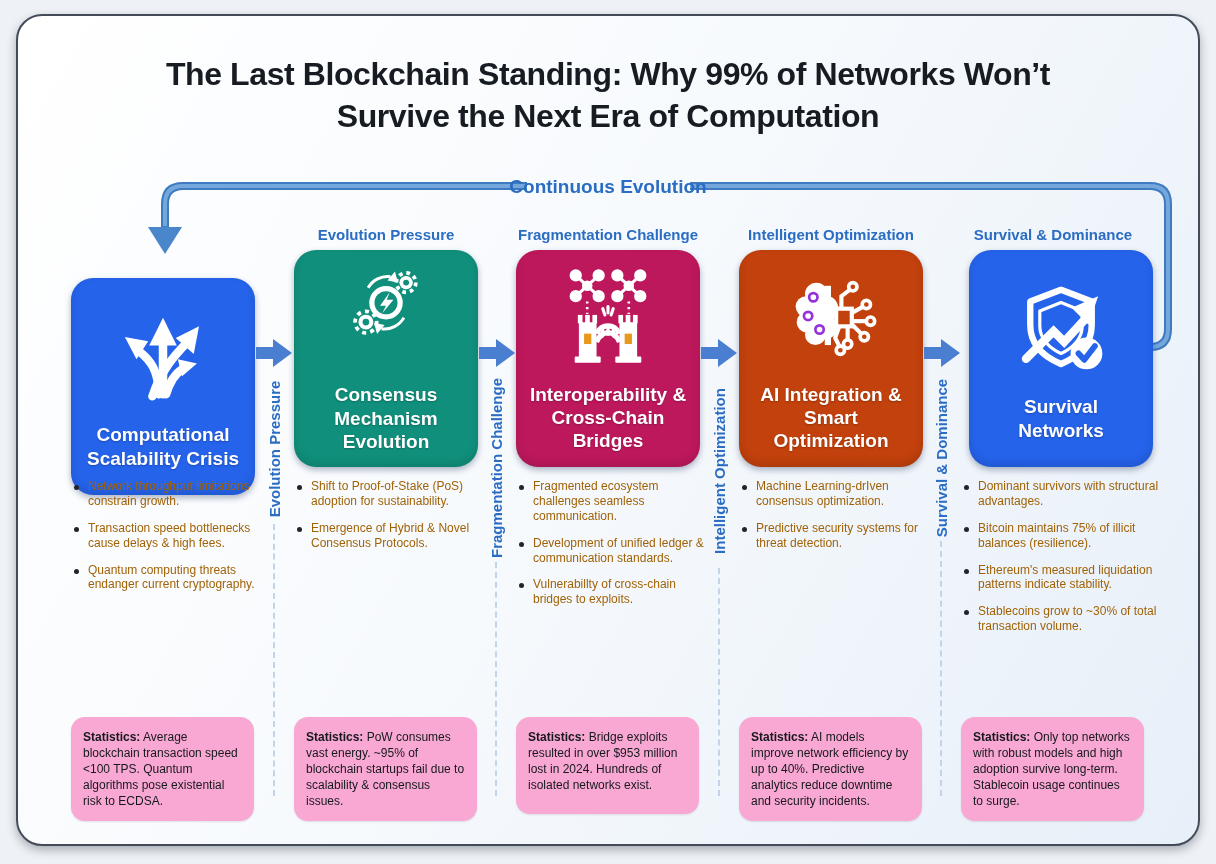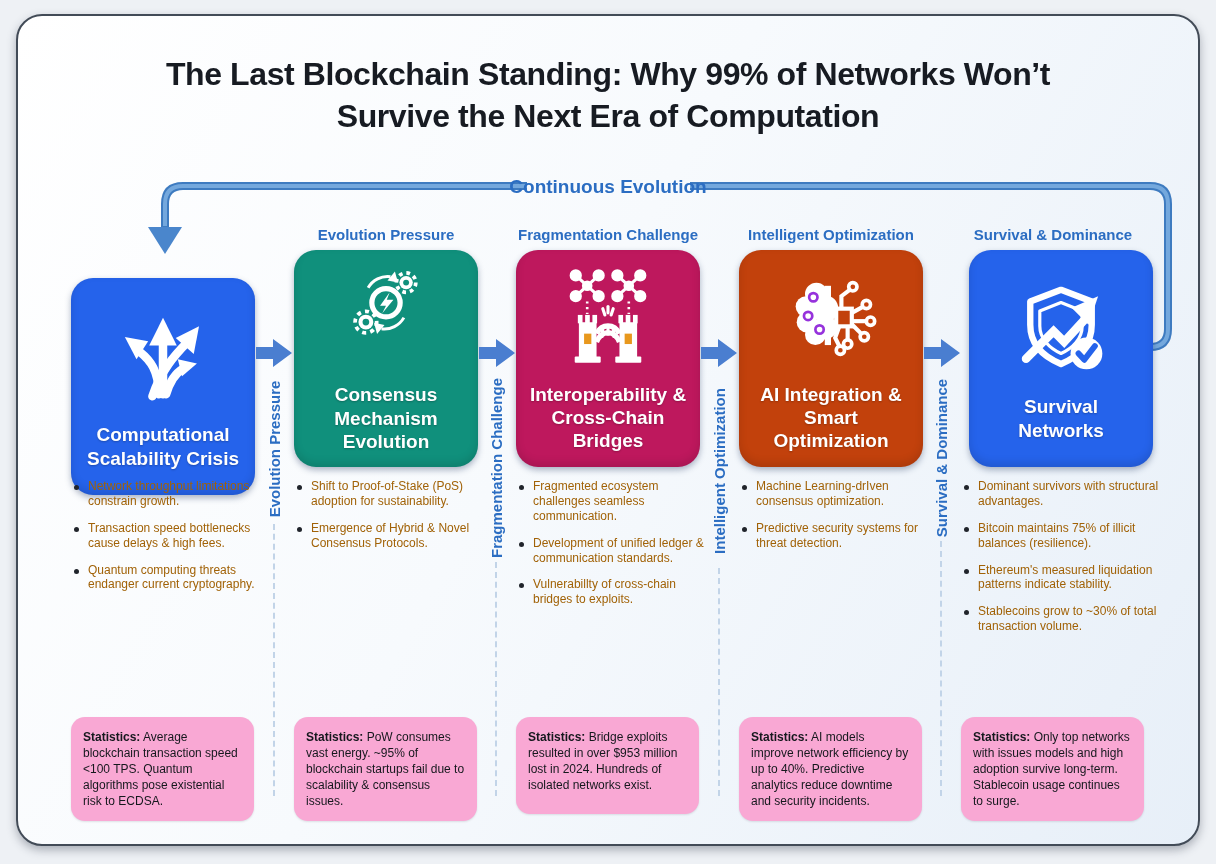--- a/index.html
+++ b/index.html
@@ -302,14 +302,14 @@
 <div class="stats c1">
   <span class="b">Statistics:</span><span> PoW consumes vast energy. ~95% of blockchain startups fail due to scalability &amp; consensus issues.</span>
 </div>
 <div class="stats c2">
   <span class="b">Statistics:</span><span> Bridge exploits resulted in over $953 million lost in 2024. Hundreds of isolated networks exist.</span>
 </div>
 <div class="stats c3">
   <span class="b">Statistics:</span><span> AI models improve network efficiency by up to 40%. Predictive analytics reduce downtime and security incidents.</span>
 </div>
 <div class="stats c4">
-  <span class="b">Statistics:</span><span> Only top networks with issues models and high adoption survive long-term. Stablecoin usage continues to surge.</span>
+  <span class="b">Statistics:</span><span> Only top networks with robust models and high adoption survive long-term. Stablecoin usage continues to surge.</span>
 </div>
 
 </body></html>

